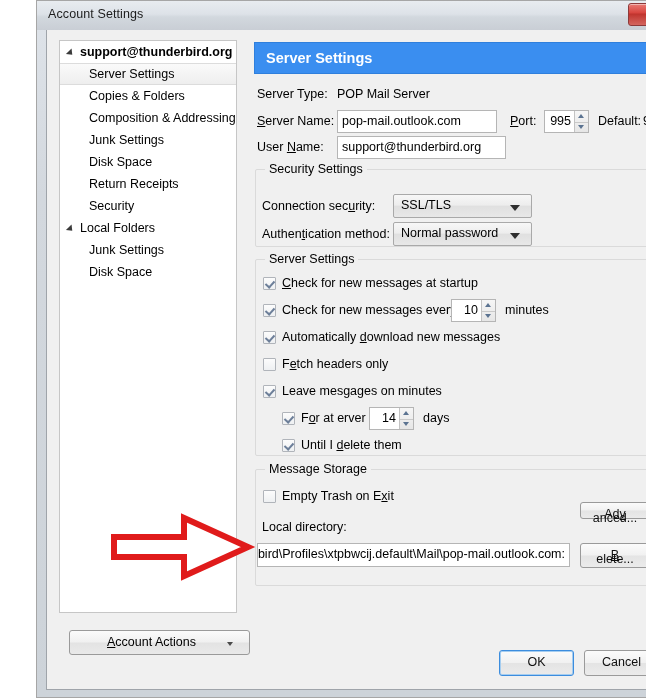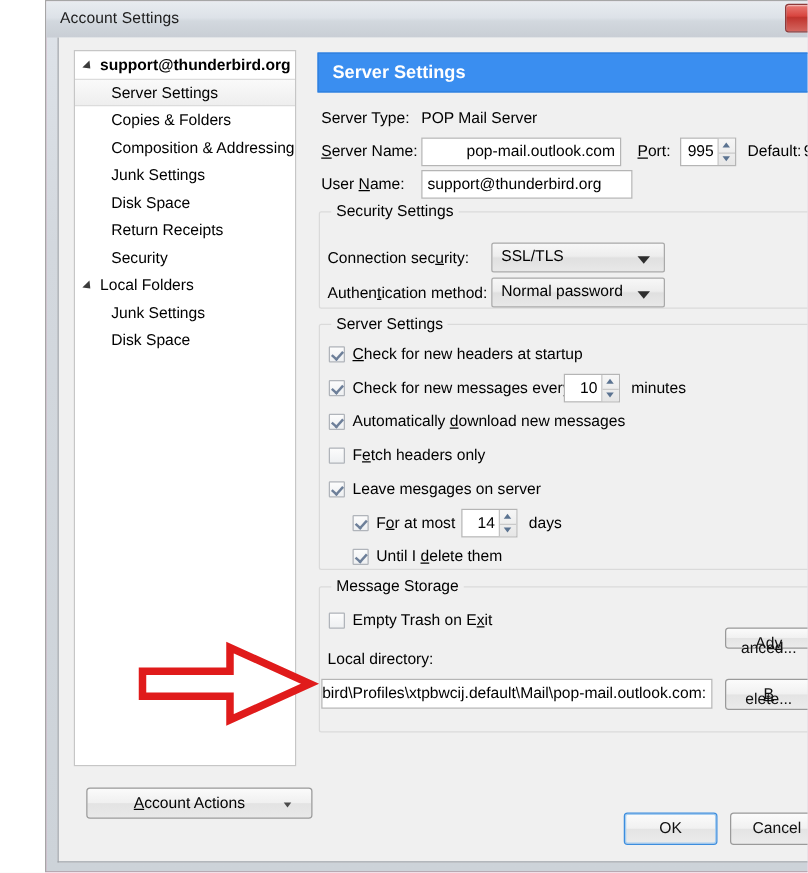--- a/index.html
+++ b/index.html
@@ -414,21 +414,21 @@
         <div class="banner">
           <div class="banner-text">Server Settings</div>
         </div>
 
         <div class="lbl" style="left:10px; top:47px;">Server Type:</div>
         <div class="val" style="left:90px; top:47px;">POP Mail Server</div>
 
         <div class="lbl" style="left:10px; top:74px;text-align:right;">
           <u class="ak">S</u><span id="sn-rest">erver Name:</span>
         </div>
-        <div class="textbox" style="left:90px; top:70px; width:160px; height:23px;text-align:right;">pop-mail.outlook.com</div>
+        <div class="textbox" style="left:90px; top:70px; width:160px; height:23px;">pop-mail.outlook.com</div>
 
         <div class="lbl" style="left:263px; top:74px;">
           <u class="ak">P</u><span id="pt-rest">ort:</span>
         </div>
         <div class="spinbox" style="left:297px; top:70px; width:45px; height:23px;">
           <div class="num">995</div>
           <div class="spin-btns">
             <div class="spin-up"></div>
             <div class="spin-mid"></div>
             <div class="spin-dn"></div>
@@ -460,21 +460,21 @@
           <div class="dd-caret"></div>
         </div>
 
         <div class="group" style="left:8px; top:219px; width:402px; height:197px;">
           <div class="group-title">Server Settings</div>
         </div>
 
         <div class="cbrow" style="left:16px; top:236px;">
           <div class="cbox checked"></div>
           <div class="cblabel">
-            <u class="ak">C</u><span id="c1-rest">heck for new headers at startup</span>
+            <u class="ak">C</u><span id="c1-rest">heck for new messages at startup</span>
           </div>
         </div>
 
         <div class="cbrow" style="left:16px; top:263px;">
           <div class="cbox checked"></div>
           <div class="cblabel">
             <span id="c2-pre">Check for new messages ever</span><u class="ak">y</u>
           </div>
         </div>
         <div class="spinbox" style="left:204px; top:259px; width:45px; height:23px;">
@@ -497,28 +497,28 @@
         <div class="cbrow" style="left:16px; top:317px;">
           <div class="cbox"></div>
           <div class="cblabel">
             F<u class="ak">e</u><span id="c4-rest">tch headers only</span>
           </div>
         </div>
 
         <div class="cbrow" style="left:16px; top:344px;">
           <div class="cbox checked"></div>
           <div class="cblabel">
-            <span id="c5-pre">Leave mes</span><u class="ak">g</u><span id="c5-rest">ages on server</span>
+            <span id="c5-pre">Leave mes</span><u class="ak">g</u><span id="c5-rest">ages on minutes</span>
           </div>
         </div>
 
         <div class="cbrow" style="left:35px; top:371px;">
           <div class="cbox checked"></div>
           <div class="cblabel">
-            F<u class="ak">o</u><span id="c6-rest">r at most</span>
+            F<u class="ak">o</u><span id="c6-rest">r at erver</span>
           </div>
         </div>
         <div class="spinbox" style="left:122px; top:367px; width:45px; height:23px;">
           <div class="num">14</div>
           <div class="spin-btns">
             <div class="spin-up"></div>
             <div class="spin-mid"></div>
             <div class="spin-dn"></div>
           </div>
         </div>

